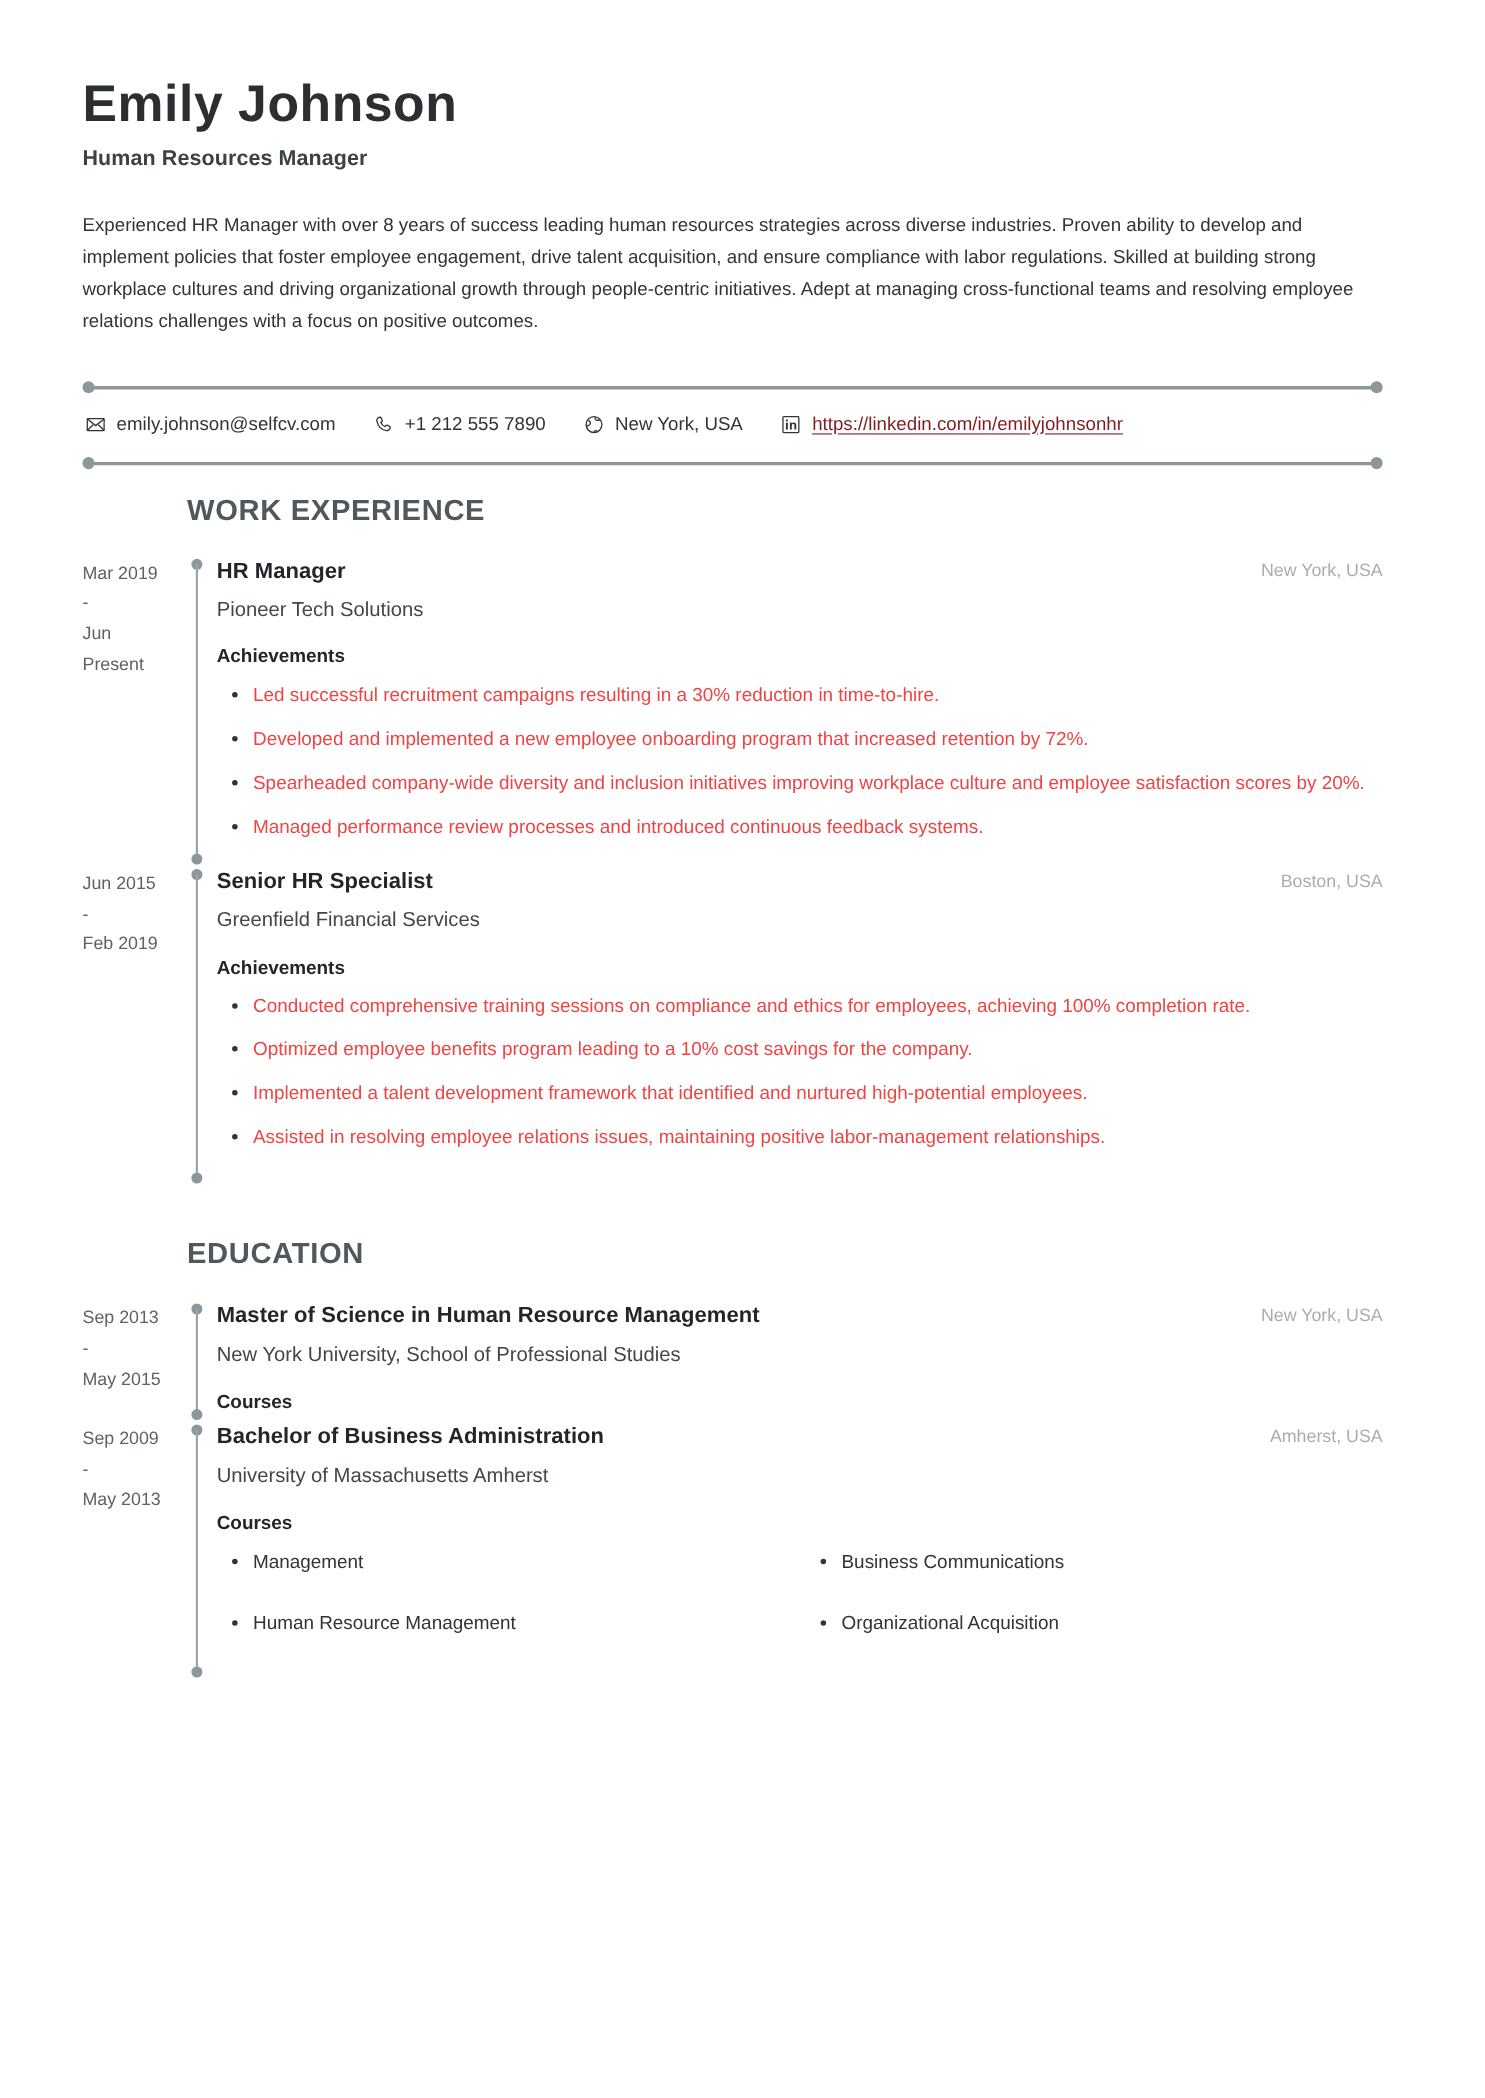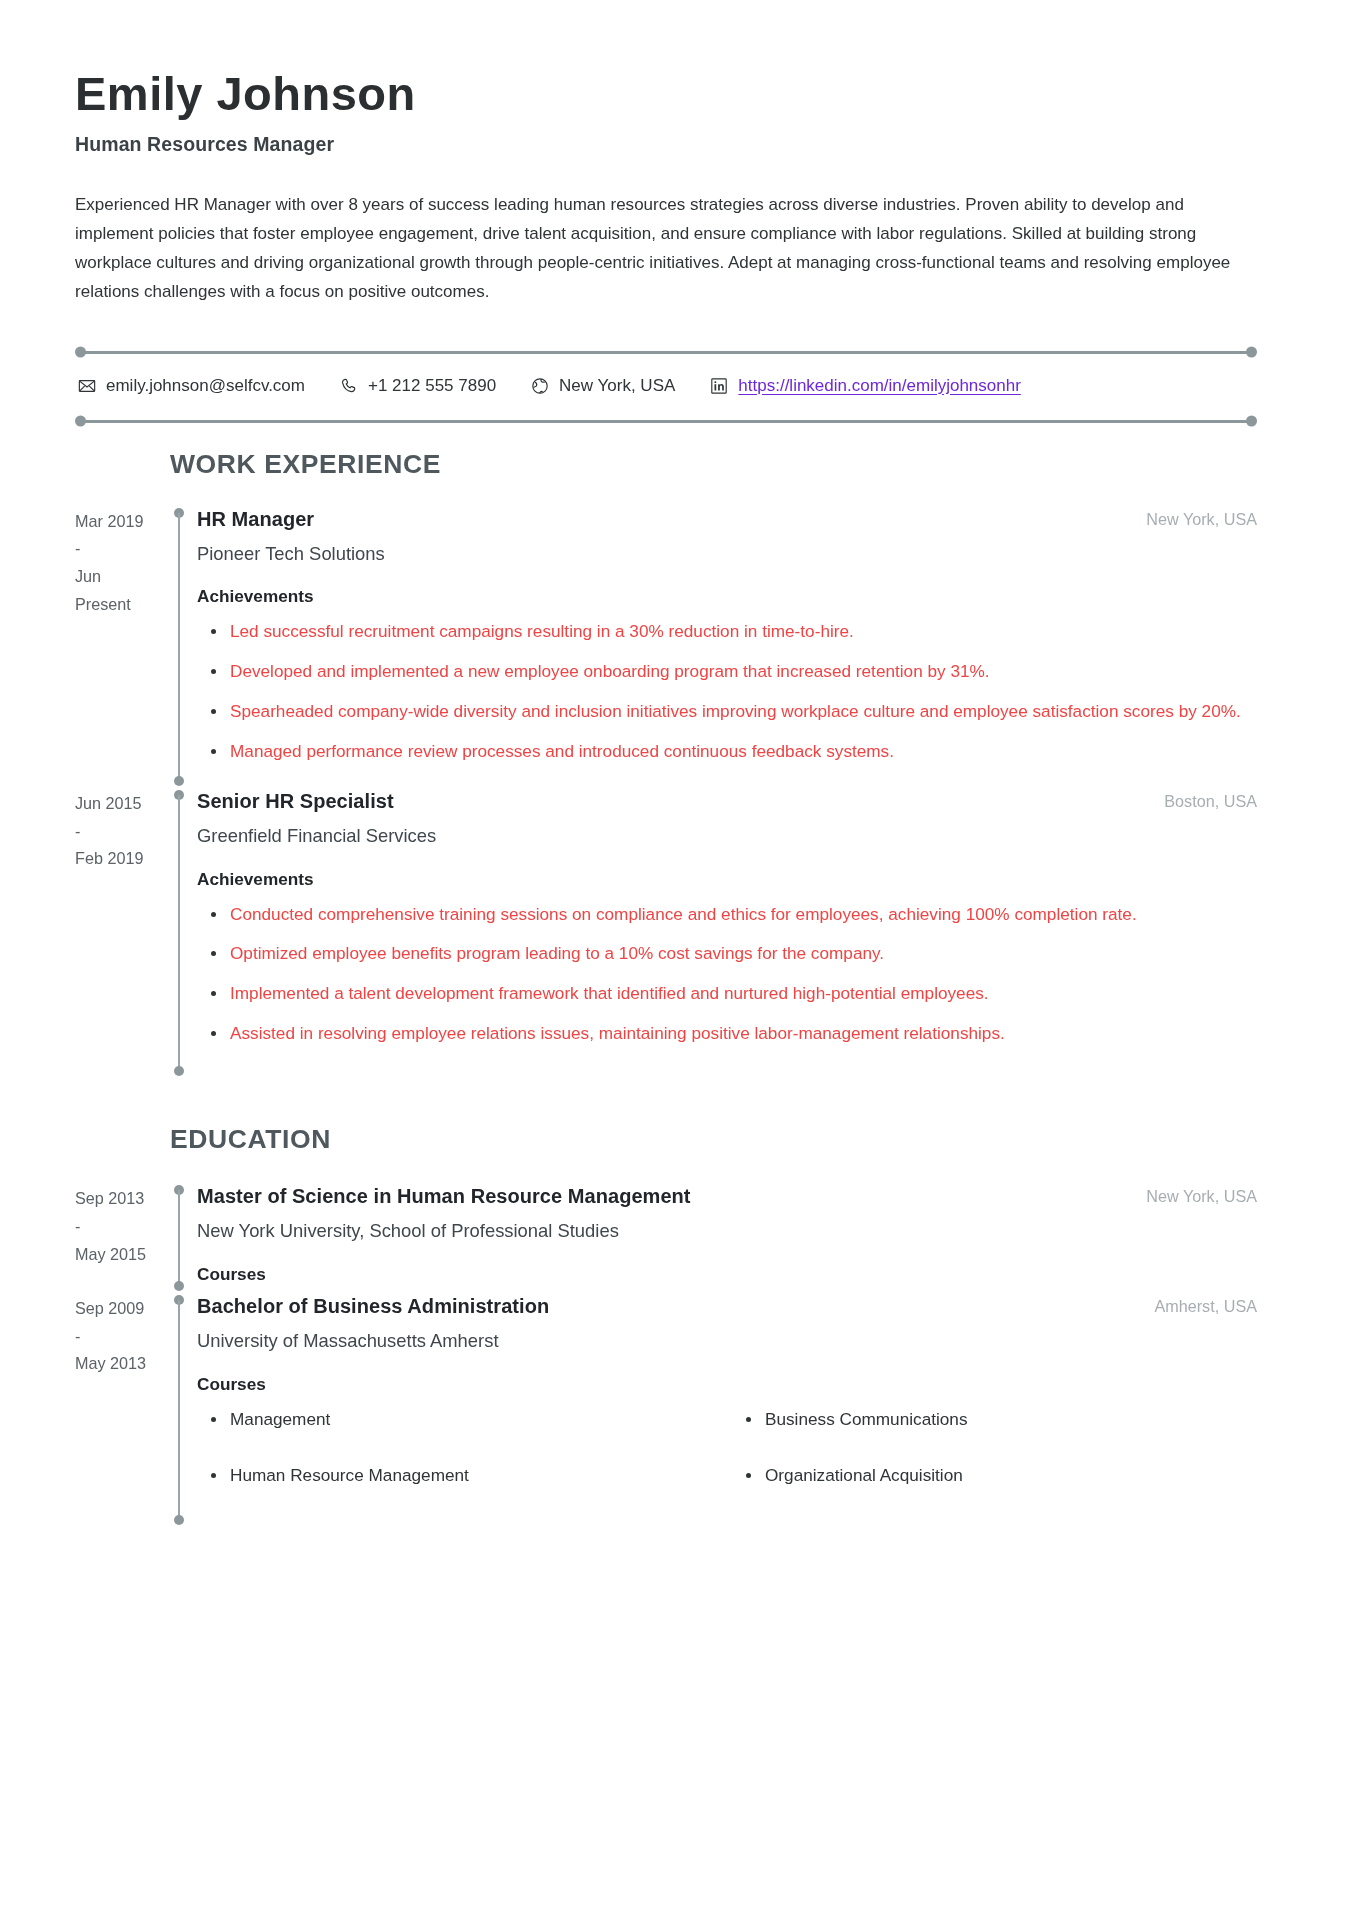--- a/index.html
+++ b/index.html
@@ -82,21 +82,21 @@
     white-space: nowrap;
   }
   .contact-item .ico {
     display: inline-flex;
     align-items: center;
     justify-content: center;
     width: 20px; height: 20px;
     flex: 0 0 20px;
   }
   .contact-item .ico svg { display: block; }
-  .contact-link { text-decoration: underline; color: #6d28d9; text-underline-offset: 2.5px; }
+  .contact-link { text-decoration: underline; color: #7f1d1d; text-underline-offset: 2.5px; }
 
   
   .section { margin-top: 26px; }
   .section-head {
     font-size: 26.5px;
     font-weight: 700;
     letter-spacing: 0.6px;
     color: #4e585d;
     margin-left: 95px;
     margin-bottom: 26px;
@@ -316,21 +316,21 @@
       </div>
       <div class="entry-body">
         <div class="entry-topline">
           <div class="entry-role">HR Manager</div>
           <div class="entry-place">New York, USA</div>
         </div>
         <div class="entry-org">Pioneer Tech Solutions</div>
         <div class="entry-subhead">Achievements</div>
         <ul class="bullets">
           <li>Led successful recruitment campaigns resulting in a 30% reduction in time-to-hire.</li>
-          <li>Developed and implemented a new employee onboarding program that increased retention by 31%.</li>
+          <li>Developed and implemented a new employee onboarding program that increased retention by 72%.</li>
           <li>Spearheaded company-wide diversity and inclusion initiatives improving workplace culture and employee satisfaction scores by 20%.</li>
           <li>Managed performance review processes and introduced continuous feedback systems.</li>
         </ul>
       </div>
     </div>
 
     <div class="entry work-2">
       <div class="entry-dates">
         <span>Jun 2015</span>
         <span class="dash">-</span>

